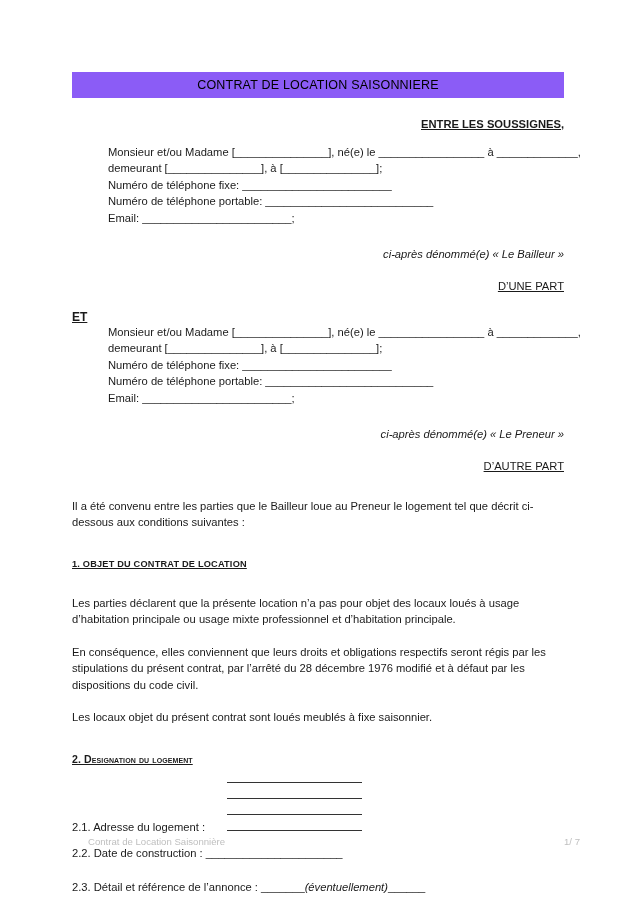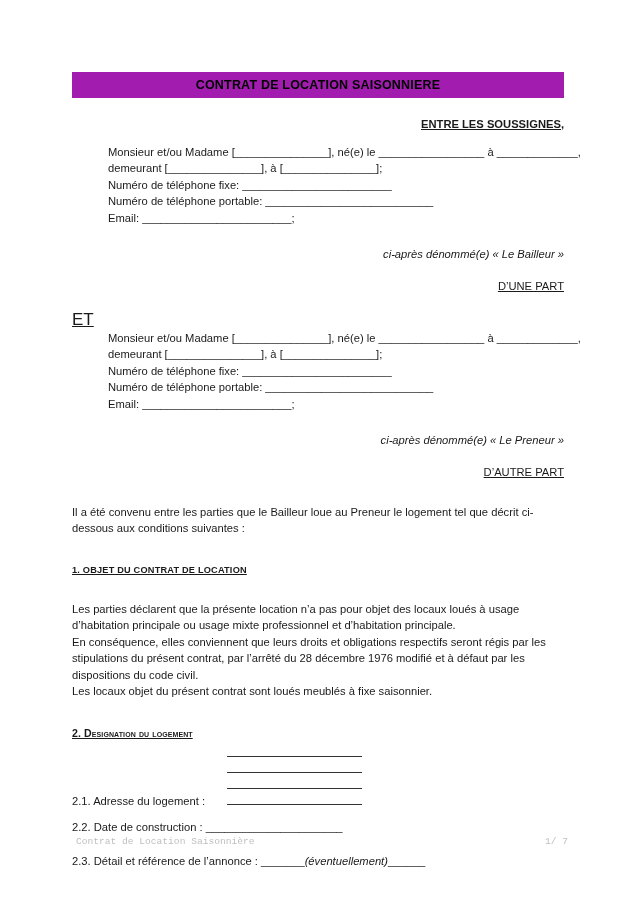--- a/index.html
+++ b/index.html
@@ -26,23 +26,23 @@
 
   .content {
     position: absolute;
     left: 72px;
     top: 0;
     width: 492px;
   }
 
   
   .title-band {
-    background: #a21caf;
+    background: #8b5cf6;
     text-align: center;
-    font-weight: bold;
+    font-weight: normal;
     font-size: 12.5px;
     letter-spacing: 0.2px;
     padding: 6px 0 6px 0;
     margin-top: 72px;
     color: #000000;
   }
 
   
   .heading-ul {
     font-weight: bold;
@@ -68,30 +68,30 @@
 
   .part-label {
     text-align: right;
     font-weight: normal;
     text-decoration: underline;
     font-size: 11.2px;
     margin-top: 20px;
   }
 
   .et-label {
-    font-weight: normal;
-    text-decoration: underline;
-    font-size: 17px;
+    font-weight: bold;
+    text-decoration: underline;
+    font-size: 12px;
     margin-top: 18px;
   }
 
   .para {
     font-size: 11.2px;
     line-height: 16.4px;
-    margin-top: 0;
+    margin-top: 16px;
     text-align: left;
   }
 
   .sec-heading {
     font-weight: bold;
     text-decoration: underline;
     font-size: 9.2px;
     letter-spacing: 0.2px;
     margin-top: 28px;
   }
@@ -121,28 +121,27 @@
     border-bottom: 1.3px solid #333333;
     margin-bottom: 15px;
   }
   .rule:last-child { margin-bottom: 0; }
 
   .ital { font-style: italic; }
 
   
   .footer {
     position: absolute;
-    left: 76px;
+    left: 88px;
     top: 836px;
     width: 492px;
     display: flex;
     justify-content: space-between;
     font-size: 9.6px;
     color: #bfbfbf;
-    font-family: Liberation Mono, monospace;
   }
 </style>
 </head>
 <body>
 
 <div class="page">
   <div class="content">
 
     <div class="title-band">CONTRAT DE LOCATION  SAISONNIERE</div>
 

